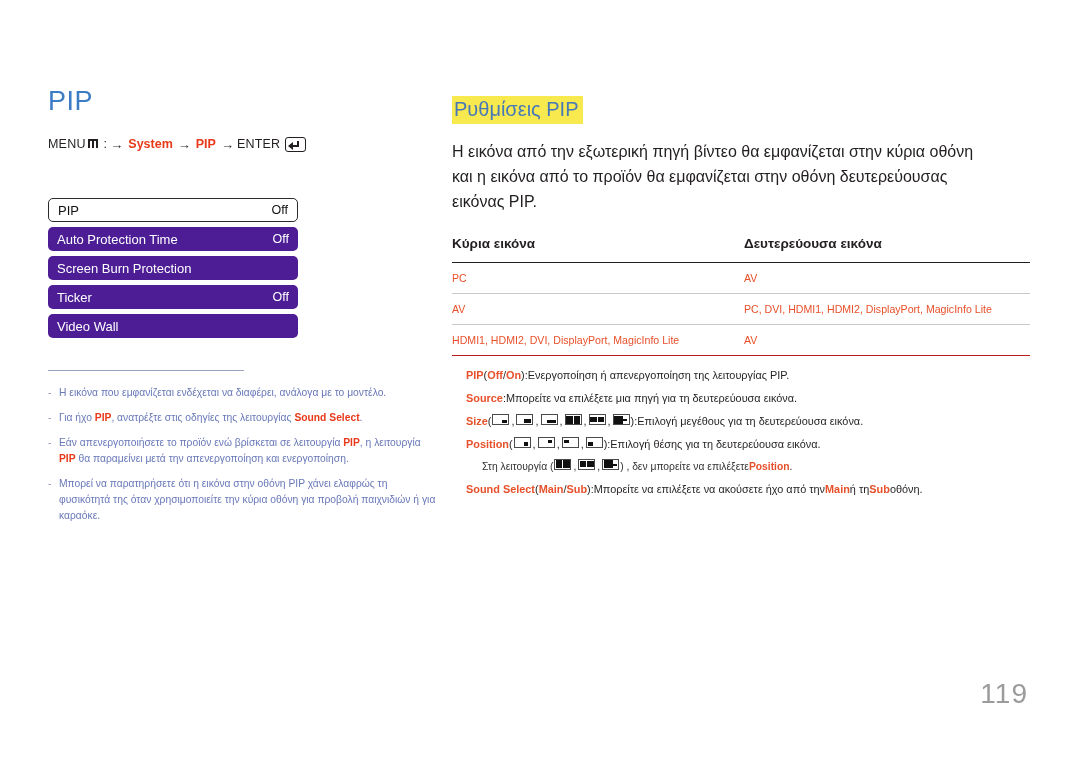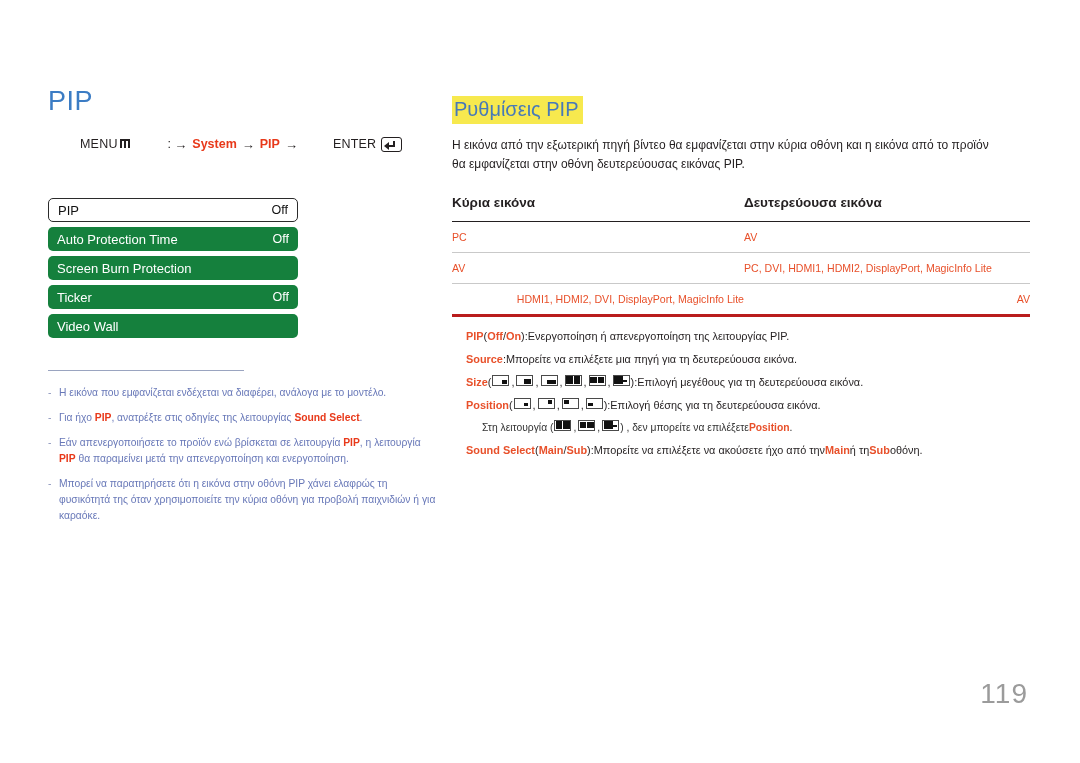--- a/index.html
+++ b/index.html
@@ -36,21 +36,21 @@
   
   #breadcrumb {
     font-size: 12.5px;
     color: #231f20;
     white-space: nowrap;
     display: flex;
     align-items: center;
     gap: 0px;
     line-height: 1;
   }
-  #breadcrumb .bc-text { letter-spacing: 0.2px; margin-left: 32px; }
+  #breadcrumb .bc-text { letter-spacing: 0.2px; }
   #breadcrumb .bc-red { color: #e8391a; font-weight: 600; padding: 0 2px; }
   #breadcrumb .bc-arrow {
     color: #231f20;
     font-size: 13px;
     padding: 0 3px;
   }
   .menu-glyph {
     display: inline-block;
     width: 13px;
     height: 11px;
@@ -115,21 +115,21 @@
     margin-bottom: 5px;
     font-size: 13px;
     box-sizing: border-box;
   }
   .osd-row.selected {
     background: #ffffff;
     border: 1.4px solid #2b2b2b;
     color: #111111;
   }
   .osd-row.normal {
-    background: #15803d;
+    background: #4c1d95;
     color: #ffffff;
   }
   .osd-row .osd-label { line-height: 1; }
   .osd-row .osd-value { line-height: 1; font-size: 12.5px; }
 
   
   #footnote-rule {
     margin-top: 32px;
     width: 196px;
     height: 1px;
@@ -160,21 +160,21 @@
   }
   #section-title {
     display: inline-block;
     font-size: 20px;
     color: #4779b8;
     background: #f7e94e;
     padding: 1px 4px 2px 2px;
     line-height: 1.25;
   }
   #section-desc {
-    font-size: 12px;
+    font-size: 16px;
     line-height: 1.55;
     color: #231f20;
     width: 545px;
   }
 
   
   #src-table {
     margin-top: 22px;
     width: 578px;
     border-collapse: collapse;
@@ -188,21 +188,21 @@
     border-bottom: 1.8px solid #231f20;
   }
   #src-table th.c1 { width: 292px; }
   #src-table td {
     font-size: 10.6px;
     color: #e8502a;
     padding: 9px 0 9px 0;
     border-bottom: 1px solid #c9c9c9;
     vertical-align: top;
   }
-  #src-table tr:last-child td { border-bottom: 3px solid #b91c1c; text-align: right; }
+  #src-table tr:last-child td { border-bottom: 1px solid #b91c1c; }
 
   
   #spec-list {
     margin-top: 11px;
     padding-left: 14px;
   }
   .spec {
     font-size: 10.9px;
     line-height: 1.55;
     color: #231f20;

